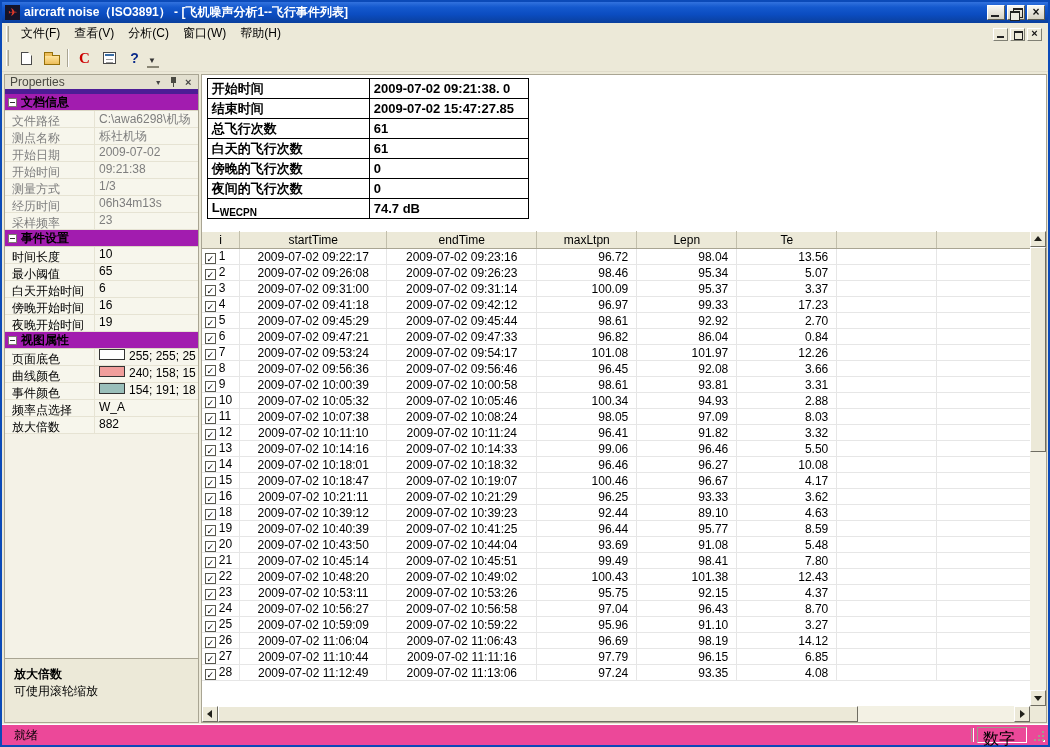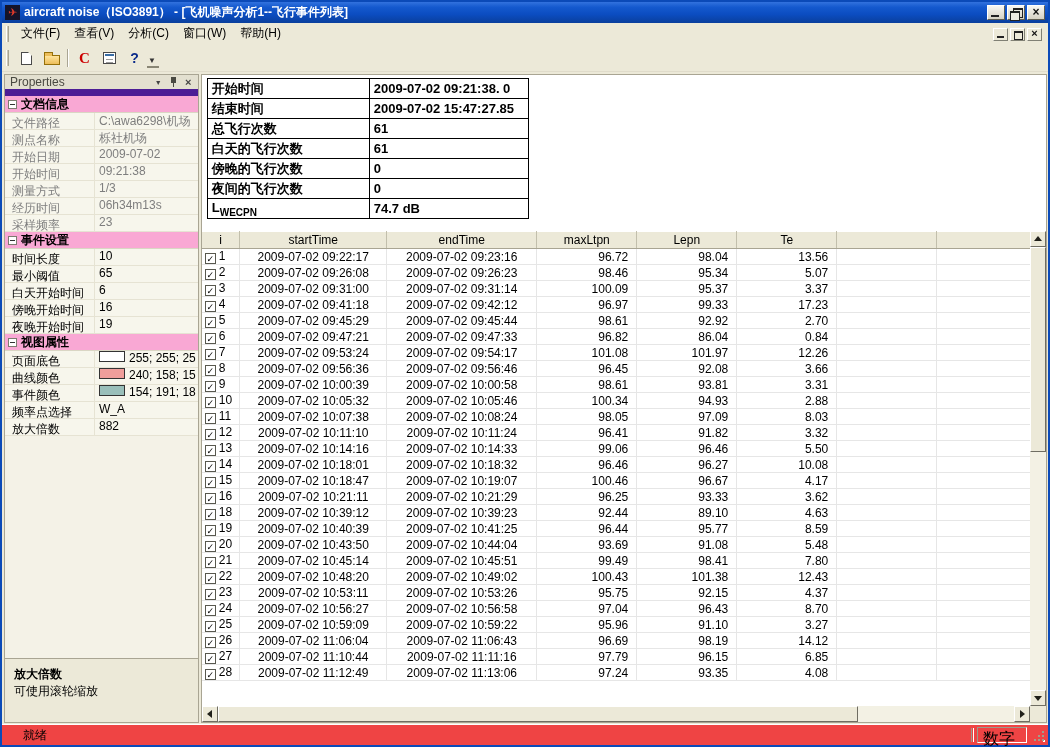--- a/index.html
+++ b/index.html
@@ -40,29 +40,29 @@
   .icon-props::before { content:''; position:absolute; top:1px; left:1px; right:1px; height:2px; background:#3A6EA5; }
   .icon-props::after { content:''; position:absolute; top:6px; left:2px; right:2px; height:1px; background:#999; box-shadow:0 3px 0 #999; }
   .icon-help { color:#0A2A8A; font-weight:bold; font-size:14px; }
   .overflow-btn { font-size:8px; color:#333; padding:6px 3px 0 1px; border-bottom:2px solid #8a8775; height:18px; margin-top:2px; }
 
   
   .bodyarea { flex:1; display:flex; min-height:0; background:#ECE9D8; }
 
   
   .left-panel { flex:0 0 188px; display:flex; flex-direction:column; margin:2px 1px 1px 2px; border:1px solid #A9A593; background:#F4F2E7; min-height:0; }
-  .panel-header { flex:0 0 18px; background:#E3E0D0; border-bottom:7px solid #4c1d95; display:flex; align-items:center; padding:0 2px 0 5px; color:#4A4A42; }
+  .panel-header { flex:0 0 18px; background:#E3E0D0; border-bottom:5px solid #4c1d95; display:flex; align-items:center; padding:0 2px 0 5px; color:#4A4A42; }
   .panel-header-title { flex:1; }
   .ph-btn { width:15px; height:14px; display:flex; align-items:center; justify-content:center; color:#444; font-size:7px; }
   .ph-btn.close-x { font-size:11px; font-weight:bold; }
   .pin-shape { position:relative; display:inline-block; width:9px; height:12px; }
   .pin-shape::before { content:''; position:absolute; top:1px; left:2px; width:5px; height:6px; background:#4A4A42; }
   .pin-shape::after { content:''; position:absolute; top:7px; left:4px; width:1px; height:4px; background:#4A4A42; }
   .prop-body { flex:0 0 auto; }
-  .prop-section-header { display:flex; align-items:center; height:17px; background:#f9a8d4; border-bottom:1px solid #DAD6C4; font-weight:bold; }
+  .prop-section-header { display:flex; align-items:center; height:17px; background:#a21caf; border-bottom:1px solid #DAD6C4; font-weight:bold; }
   .collapse-box { width:9px; height:9px; flex:0 0 9px; border:1px solid #7E7C70; background:#fff; margin:0 4px 0 3px; position:relative; }
   .collapse-box::after { content:''; position:absolute; left:1px; right:1px; top:3px; height:1px; background:#333; }
   .prop-row { display:flex; height:17px; border-bottom:1px solid #E6E3D3; background:#F7F6EC; }
   .prop-label { flex:0 0 90px; padding:2px 2px 0 7px; border-right:1px solid #E6E3D3; white-space:nowrap; overflow:hidden; }
   .prop-value { flex:1; padding:0 2px 0 4px; white-space:nowrap; overflow:hidden; display:flex; align-items:flex-start; }
   .prop-row.muted { color:#7E7E7E; }
   .swatch { width:26px; height:11px; border:1px solid #333; margin-right:4px; flex:0 0 26px; }
   .help-box { margin-top:auto; flex:0 0 64px; border-top:1px solid #A9A593; padding:7px 9px; background:#ECE9D8; line-height:17px; }
   .help-title { font-weight:bold; }
 
@@ -93,21 +93,21 @@
   .arr-up { border-left:4px solid transparent; border-right:4px solid transparent; border-bottom:5px solid #20201A; left:3px; top:4px; }
   .arr-down { border-left:4px solid transparent; border-right:4px solid transparent; border-top:5px solid #20201A; left:3px; top:5px; }
   .arr-left { border-top:4px solid transparent; border-bottom:4px solid transparent; border-right:5px solid #20201A; left:4px; top:3px; }
   .arr-right { border-top:4px solid transparent; border-bottom:4px solid transparent; border-left:5px solid #20201A; left:5px; top:3px; }
   .v-thumb { flex:0 0 205px; margin:0; background:#ECE9D8; border:1px solid; border-color:#fff #6F6D62 #6F6D62 #fff; }
   .v-scrollbar .sb-btn.bottom { margin-top:auto; }
   .h-thumb { flex:0 0 640px; background:#ECE9D8; border:1px solid; border-color:#fff #6F6D62 #6F6D62 #fff; }
   .h-scrollbar .sb-btn.right { margin-left:auto; }
 
   
-  .statusbar { height:21px; flex:0 0 21px; background:#ef4444; display:flex; align-items:center; border-top:1px solid #fff; padding:0 2px 0 13px; }
+  .statusbar { height:21px; flex:0 0 21px; background:#ec4899; display:flex; align-items:center; border-top:1px solid #fff; padding:0 2px 0 4px; }
   .status-left { flex:1; padding:0 8px; }
   .status-divider { width:3px; height:14px; border-left:1px solid #9D9A8B; border-right:1px solid #fff; margin-right:3px; }
   .status-panel { width:50px; height:16px; border:1px solid; border-color:#9D9A8B #fff #fff #9D9A8B; padding:1px 5px 0; margin-right:4px; font-size:16px; white-space:nowrap; }
   .resize-grip { width:15px; height:17px; position:relative; }
   .resize-grip::after { content:''; position:absolute; right:2px; bottom:3px; width:2px; height:2px; background:#A19D8C; box-shadow:-4px 0 #A19D8C, 0 -4px #A19D8C, -8px 0 #A19D8C, 0 -8px #A19D8C, -4px -4px #A19D8C, 1px 1px 0 #fff; }
 </style>
 </head>
 <body>
 
 <div class="window">

